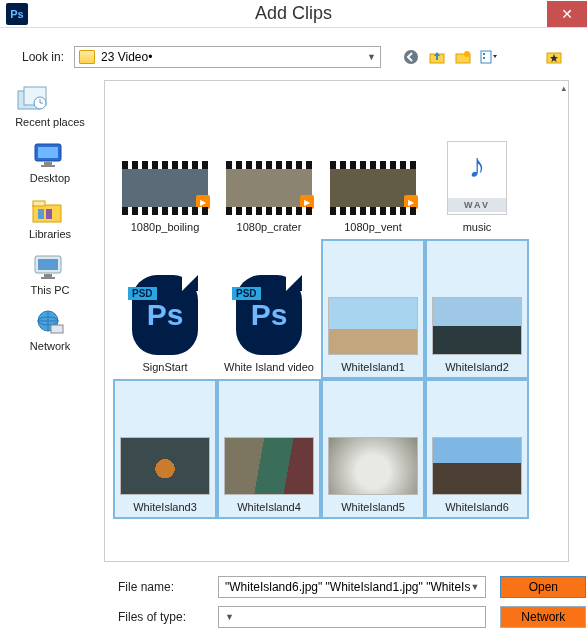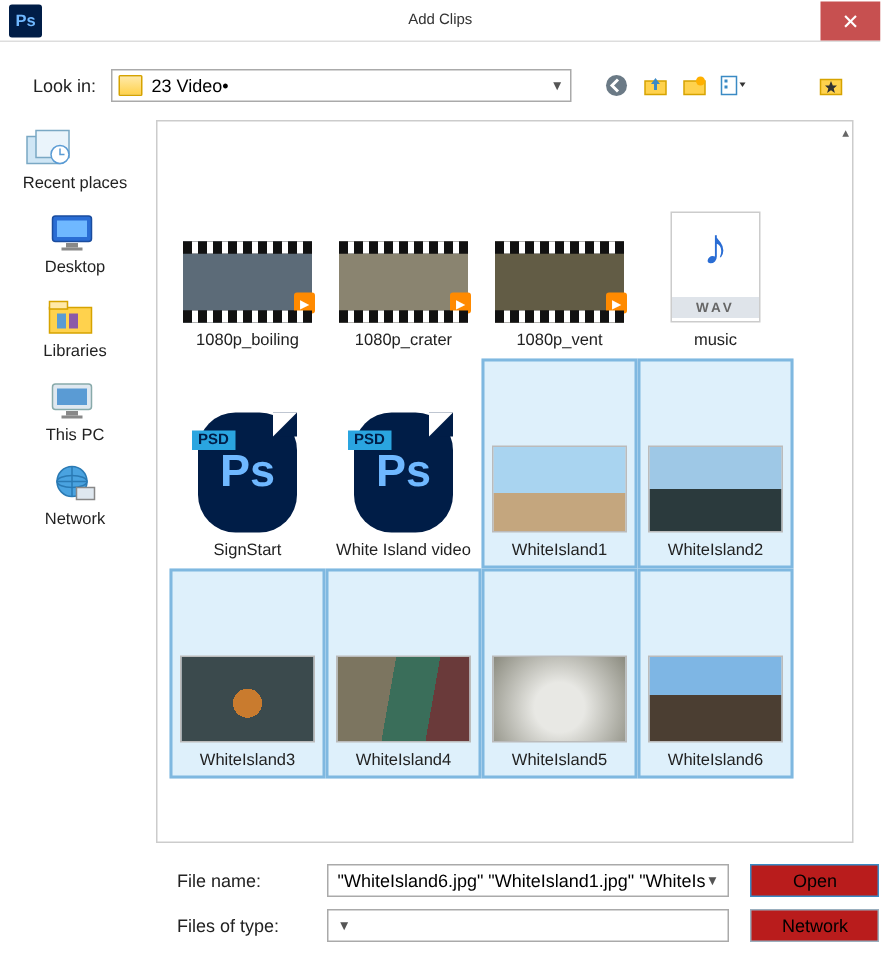--- a/index.html
+++ b/index.html
@@ -1,20 +1,20 @@
 <!DOCTYPE html>
 <html><head>
 <meta charset="utf-8">
 <style>
 * { box-sizing: border-box; margin: 0; padding: 0; font-family: "Segoe UI", Tahoma, sans-serif; font-size: 12px; }
 body { background: #fff; width: 587px; height: 642px; overflow: hidden; }
 
 .titlebar { height: 28px; background: #fff; border-bottom: 1px solid #ddd; display: flex; align-items: center; position: relative; }
 .app-icon { width: 22px; height: 22px; background: #001d47; margin-left: 6px; display: flex; align-items: center; justify-content: center; color: #6fb8ff; font-weight: bold; font-size: 11px; border-radius: 2px; }
-.title { position: absolute; left: 0; right: 0; text-align: center; font-size: 10px; color: #333; pointer-events: none; }
+.title { position: absolute; left: 0; right: 0; text-align: center; font-size: 18px; color: #333; pointer-events: none; }
 .close-btn { margin-left: auto; width: 40px; height: 26px; background: #c75050; color: #fff; display: flex; align-items: center; justify-content: center; font-size: 14px; cursor: pointer; }
 
 .toolbar { display: flex; align-items: center; padding: 18px 22px 8px 22px; gap: 6px; justify-content: center; }
 .toolbar label { color: #222; margin-right: 4px; }
 .lookin-select { flex: 1; display: flex; align-items: center; border: 1px solid #aaa; height: 22px; padding: 0 4px; background: #fff; }
 .folder-ico { width: 16px; height: 14px; background: linear-gradient(#ffe9a8,#ffd24d); border: 1px solid #d6a300; border-radius: 1px; margin-right: 6px; }
 .lookin-select .sel-text { flex: 1; }
 .lookin-select .dd { color: #555; font-size: 9px; }
 .tb-icons { display: flex; gap: 6px; margin-left: 14px; }
 .tb-icon { width: 20px; height: 20px; display: flex; align-items: center; justify-content: center; border-radius: 2px; cursor: pointer; }
@@ -54,21 +54,21 @@
 .img-rock3 { background: linear-gradient(100deg,#7c7560 0 40%,#3a6e5a 40% 70%,#6a3a3a 70%); }
 .img-steam { background: radial-gradient(circle at 50% 60%, #e8e8e4 0 30%, #8a8a7e 100%); }
 .img-rock4 { background: linear-gradient(#7eb6e4 45%, #4b3e32 45%); }
 .vid-a { background: #5c6b78; } .vid-b { background: #8a8470; } .vid-c { background: #625c45; }
 
 .bottom { padding: 10px 22px 6px 118px; display: grid; grid-template-columns: 86px 1fr 86px; gap: 8px 14px; align-items: center; }
 .bottom label { color: #222; }
 .combo { border: 1px solid #aaa; height: 22px; display: flex; align-items: center; padding: 0 6px; background: #fff; }
 .combo .txt { flex: 1; white-space: nowrap; overflow: hidden; }
 .combo .dd { font-size: 9px; color: #555; }
-.btn { border: 1px solid #9aaebd; height: 22px; background: #b91c1c; display: flex; align-items: center; justify-content: center; cursor: pointer; }
+.btn { border: 1px solid #9aaebd; height: 22px; background: #f97316; display: flex; align-items: center; justify-content: center; cursor: pointer; }
 .btn.primary { border: 1px solid #3a8ac4; }
 
 .seq-row { padding: 12px 0 0 140px; display: flex; align-items: center; gap: 6px; color: #888; }
 </style>
 </head>
 <body>
 
 <div class="titlebar">
   <div class="app-icon">Ps</div>
   <div class="title">Add Clips</div>

